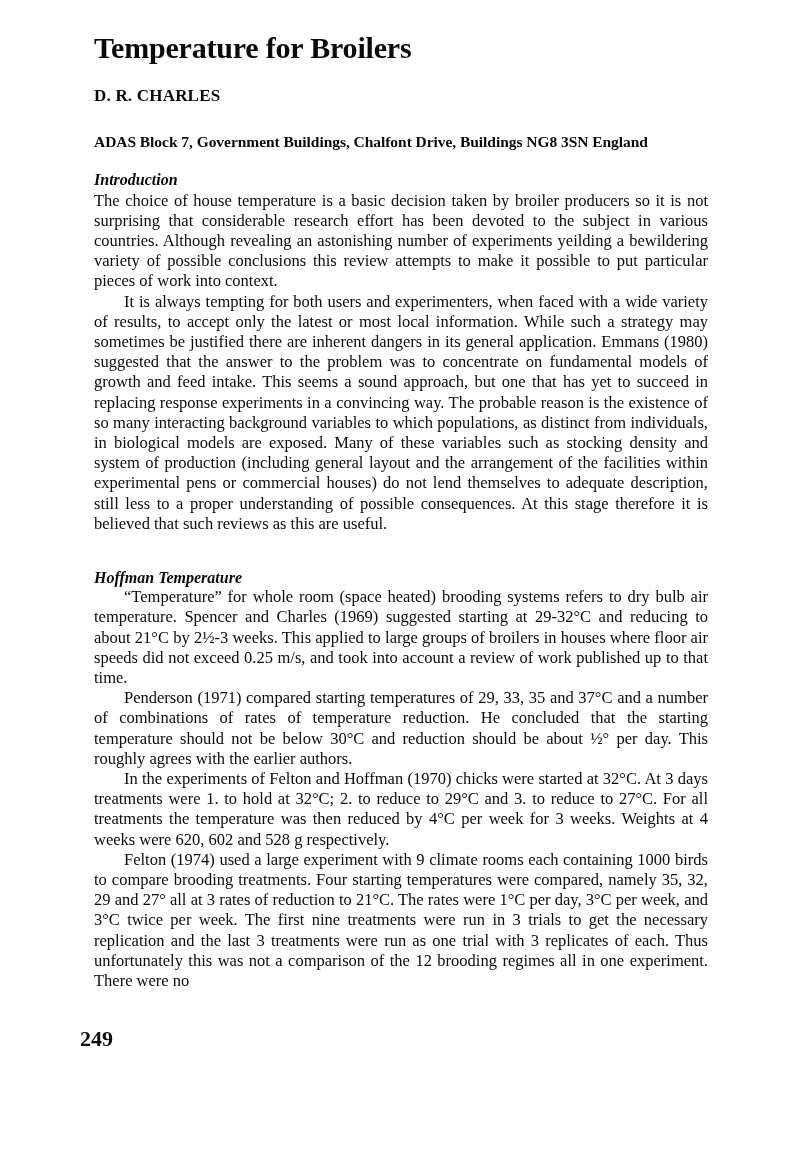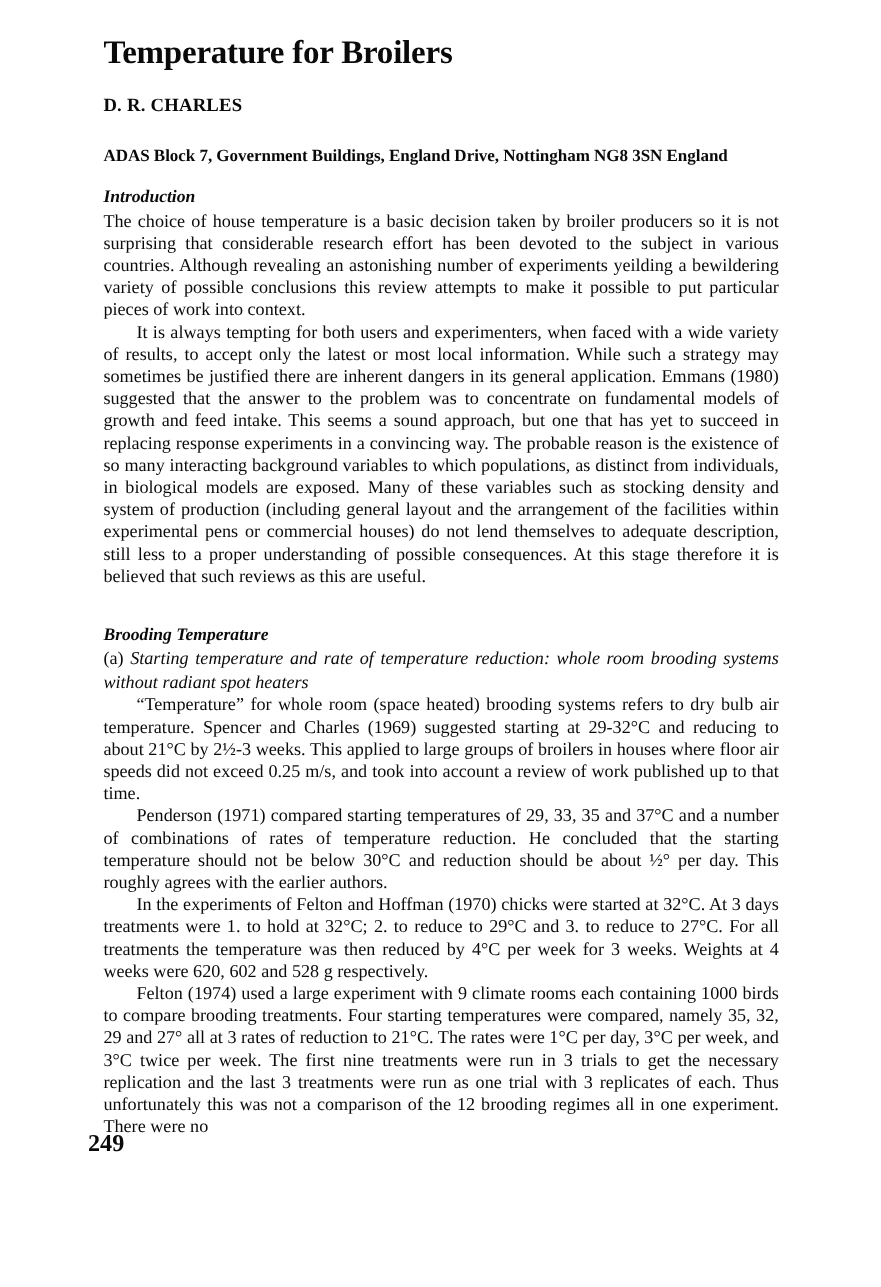--- a/index.html
+++ b/index.html
@@ -113,31 +113,30 @@
 <body>
 
 <div class="page">
 
   <div class="content">
 
     <h1 class="doc-title">Temperature for Broilers</h1>
 
     <div class="author">D. R. CHARLES</div>
 
-    <div class="affiliation">ADAS Block 7, Government Buildings, England Drive, Nottingham NG8 3SN England</div>
+    <div class="affiliation">ADAS Block 7, Government Buildings, Chalfont Drive, Buildings NG8 3SN England</div>
 
     <h2 class="section-heading">Introduction</h2>
 
     <p class="body-text first">The choice of house temperature is a basic decision taken by broiler producers so it is not surprising that considerable research effort has been devoted to the subject in various countries. Although revealing an astonishing number of experiments yeilding a bewildering variety of possible conclusions this review attempts to make it possible to put particular pieces of work into context.</p>
 
     <p class="body-text indented">It is always tempting for both users and experimenters, when faced with a wide variety of results, to accept only the latest or most local information. While such a strategy may sometimes be justified there are inherent dangers in its general application. Emmans (1980) suggested that the answer to the problem was to concentrate on fundamental models of growth and feed intake. This seems a sound approach, but one that has yet to succeed in replacing response experiments in a convincing way. The probable reason is the existence of so many interacting background variables to which populations, as distinct from individuals, in biological models are exposed. Many of these variables such as stocking density and system of production (including general layout and the arrangement of the facilities within experimental pens or commercial houses) do not lend themselves to adequate description, still less to a proper understanding of possible consequences. At this stage therefore it is believed that such reviews as this are useful.</p>
 
-    <h2 class="section-heading spaced-above">Brooding Temperature</h2>
+    <h2 class="section-heading spaced-above">Hoffman Temperature</h2>
 
-    <div class="subsection-heading"><span>(a) </span><span class="it">Starting temperature and rate of temperature reduction: whole room brooding systems without radiant spot heaters</span></div>
 
     <p class="body-text indented">“Temperature” for whole room (space heated) brooding systems refers to dry bulb air temperature. Spencer and Charles (1969) suggested starting at 29-32°C and reducing to about 21°C by 2½-3 weeks. This applied to large groups of broilers in houses where floor air speeds did not exceed 0.25 m/s, and took into account a review of work published up to that time.</p>
 
     <p class="body-text indented">Penderson (1971) compared starting temperatures of 29, 33, 35 and 37°C and a number of combinations of rates of temperature reduction. He concluded that the starting temperature should not be below 30°C and reduction should be about ½° per day. This roughly agrees with the earlier authors.</p>
 
     <p class="body-text indented">In the experiments of Felton and Hoffman (1970) chicks were started at 32°C. At 3 days treatments were 1. to hold at 32°C; 2. to reduce to 29°C and 3. to reduce to 27°C. For all treatments the temperature was then reduced by 4°C per week for 3 weeks. Weights at 4 weeks were 620, 602 and 528 g respectively.</p>
 
     <p class="body-text indented">Felton (1974) used a large experiment with 9 climate rooms each containing 1000 birds to compare brooding treatments. Four starting temperatures were compared, namely 35, 32, 29 and 27° all at 3 rates of reduction to 21°C. The rates were 1°C per day, 3°C per week, and 3°C twice per week. The first nine treatments were run in 3 trials to get the necessary replication and the last 3 treatments were run as one trial with 3 replicates of each. Thus unfortunately this was not a comparison of the 12 brooding regimes all in one experiment. There were no</p>
 
   </div>

